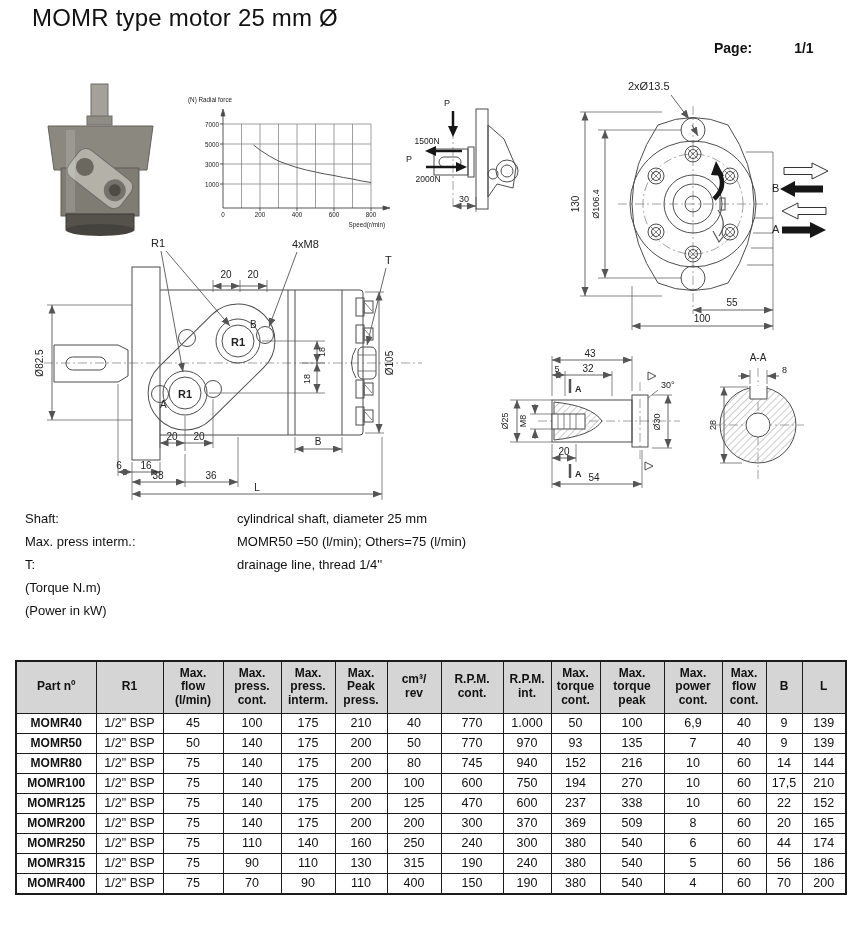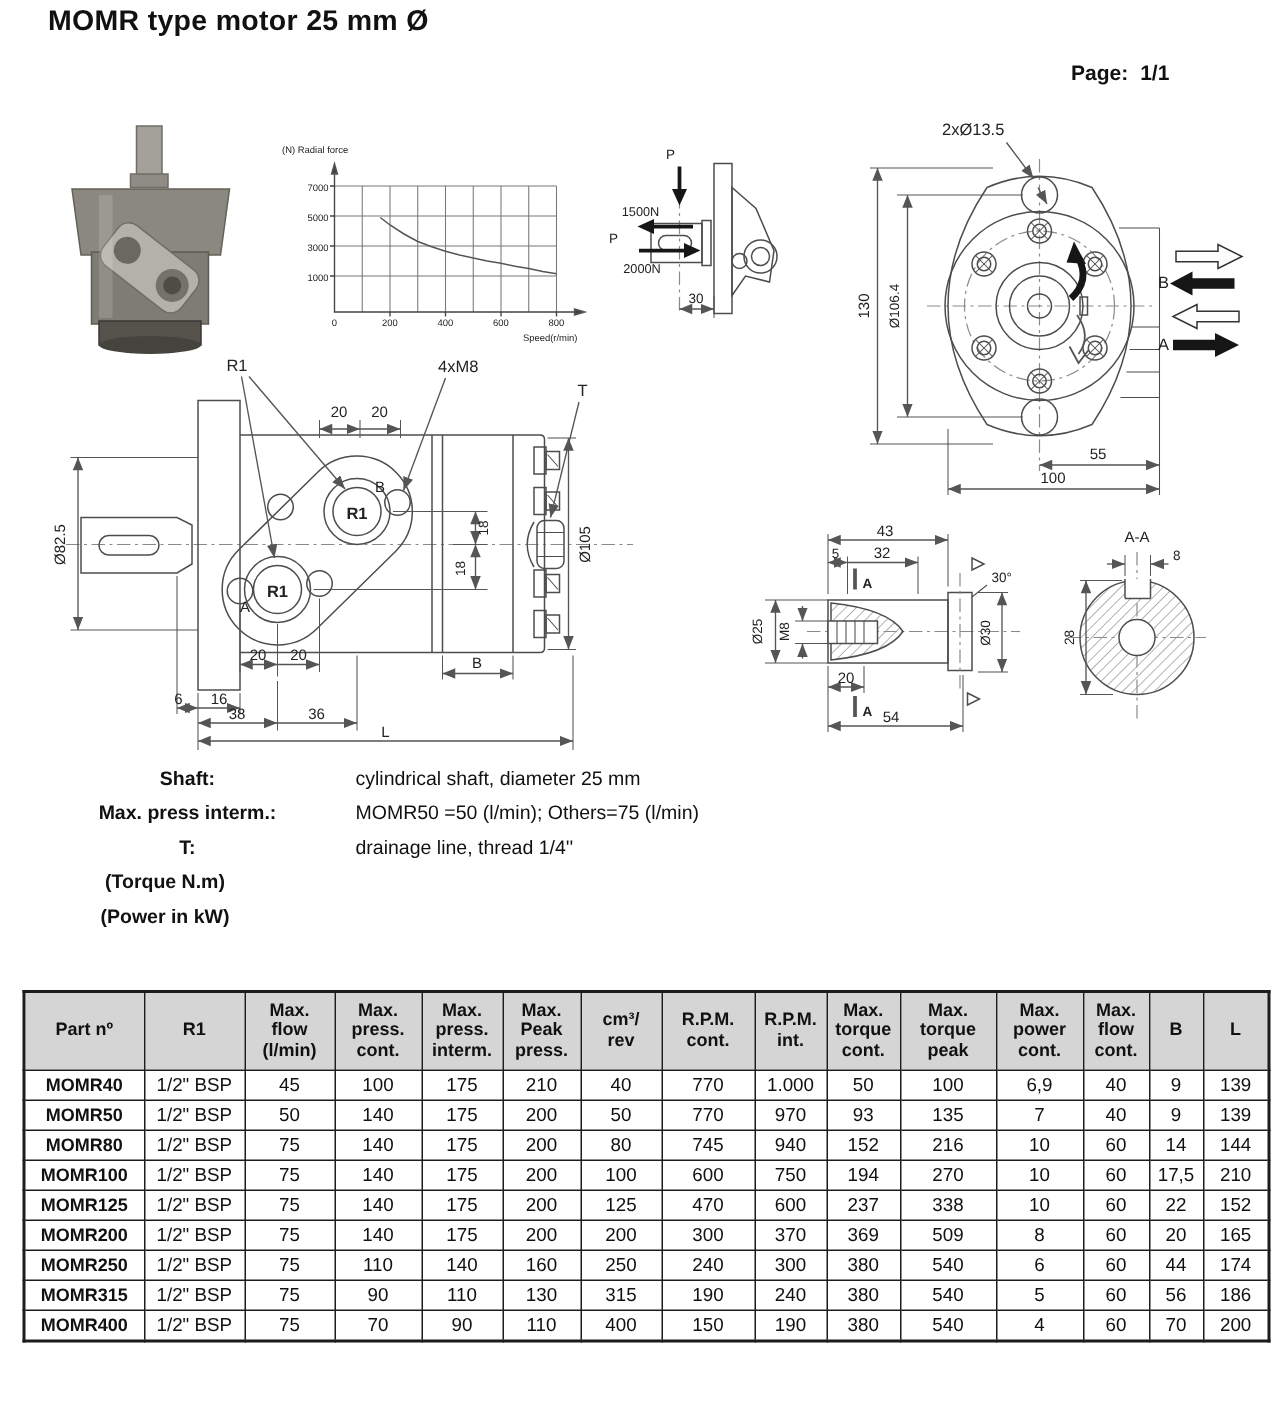--- a/index.html
+++ b/index.html
@@ -4,36 +4,36 @@
 <style>
   :root{
     --header-bg:#d5d5d5; --border-c:#1c1c1c; --line-c:#4d4d4d; --text-c:#111;
   }
   *{box-sizing:border-box;margin:0;padding:0}
   body{
     width:854px;height:934px;position:relative;background:#fff;overflow:hidden;
     font-family:"Liberation Sans",sans-serif;color:var(--text-c);
   }
   .abs{position:absolute}
-  .title{left:32px;top:4px;font-size:19px;font-weight:bold;letter-spacing:.2px}
-  .pageno{left:714px;top:40px;font-size:14px;font-weight:bold;display:flex;gap:8px}
+  .title{left:32px;top:4px;font-size:24px;font-weight:normal;letter-spacing:.2px}
+  .pageno{left:714px;top:40px;font-size:14px;font-weight:bold;display:flex;gap:42px}
   
   svg{overflow:visible}
   svg text{font-family:"Liberation Sans",sans-serif;fill:#222;stroke:none}
   .g-draw{stroke:var(--line-c);fill:none;stroke-width:1}
   .g-dim{stroke:#555;fill:none;stroke-width:.9}
   .cl{stroke:#8a8a8a;stroke-dasharray:9 3 2 3;stroke-width:.8}
   .thin{stroke-width:.7}
   .t11{font-size:11px}.t10{font-size:10px}.t9{font-size:9px}.t8{font-size:8.5px}.t6{font-size:6.3px}
   .bold{font-weight:bold}
   .curve{stroke:#555;stroke-width:1;fill:none}
   
   .specs{left:25px;top:507px;width:540px;font-size:13px}
   .spec-row{display:flex;line-height:23px}
-  .spec-label{width:200px;text-align:center;font-weight:bold;margin-right:12px;white-space:nowrap}
+  .spec-label{width:200px;text-align:left;font-weight:normal;margin-right:12px;white-space:nowrap}
   .spec-row:nth-child(4) .spec-label,.spec-row:nth-child(5) .spec-label{padding-right:30px}
   .spec-value{flex:1}
   
   .tblwrap{left:15px;top:660px}
   table{border-collapse:collapse;table-layout:fixed;border:2px solid var(--border-c)}
   th,td{border:1px solid var(--border-c);text-align:center;vertical-align:middle;overflow:hidden}
   th{background:var(--header-bg);font-size:12px;font-weight:bold;white-space:pre-line;line-height:1.15;height:52px;padding:1px}
   td{font-size:12.5px;padding:2.5px 1px}
   td.part{font-weight:bold;font-size:12px}
 </style>

